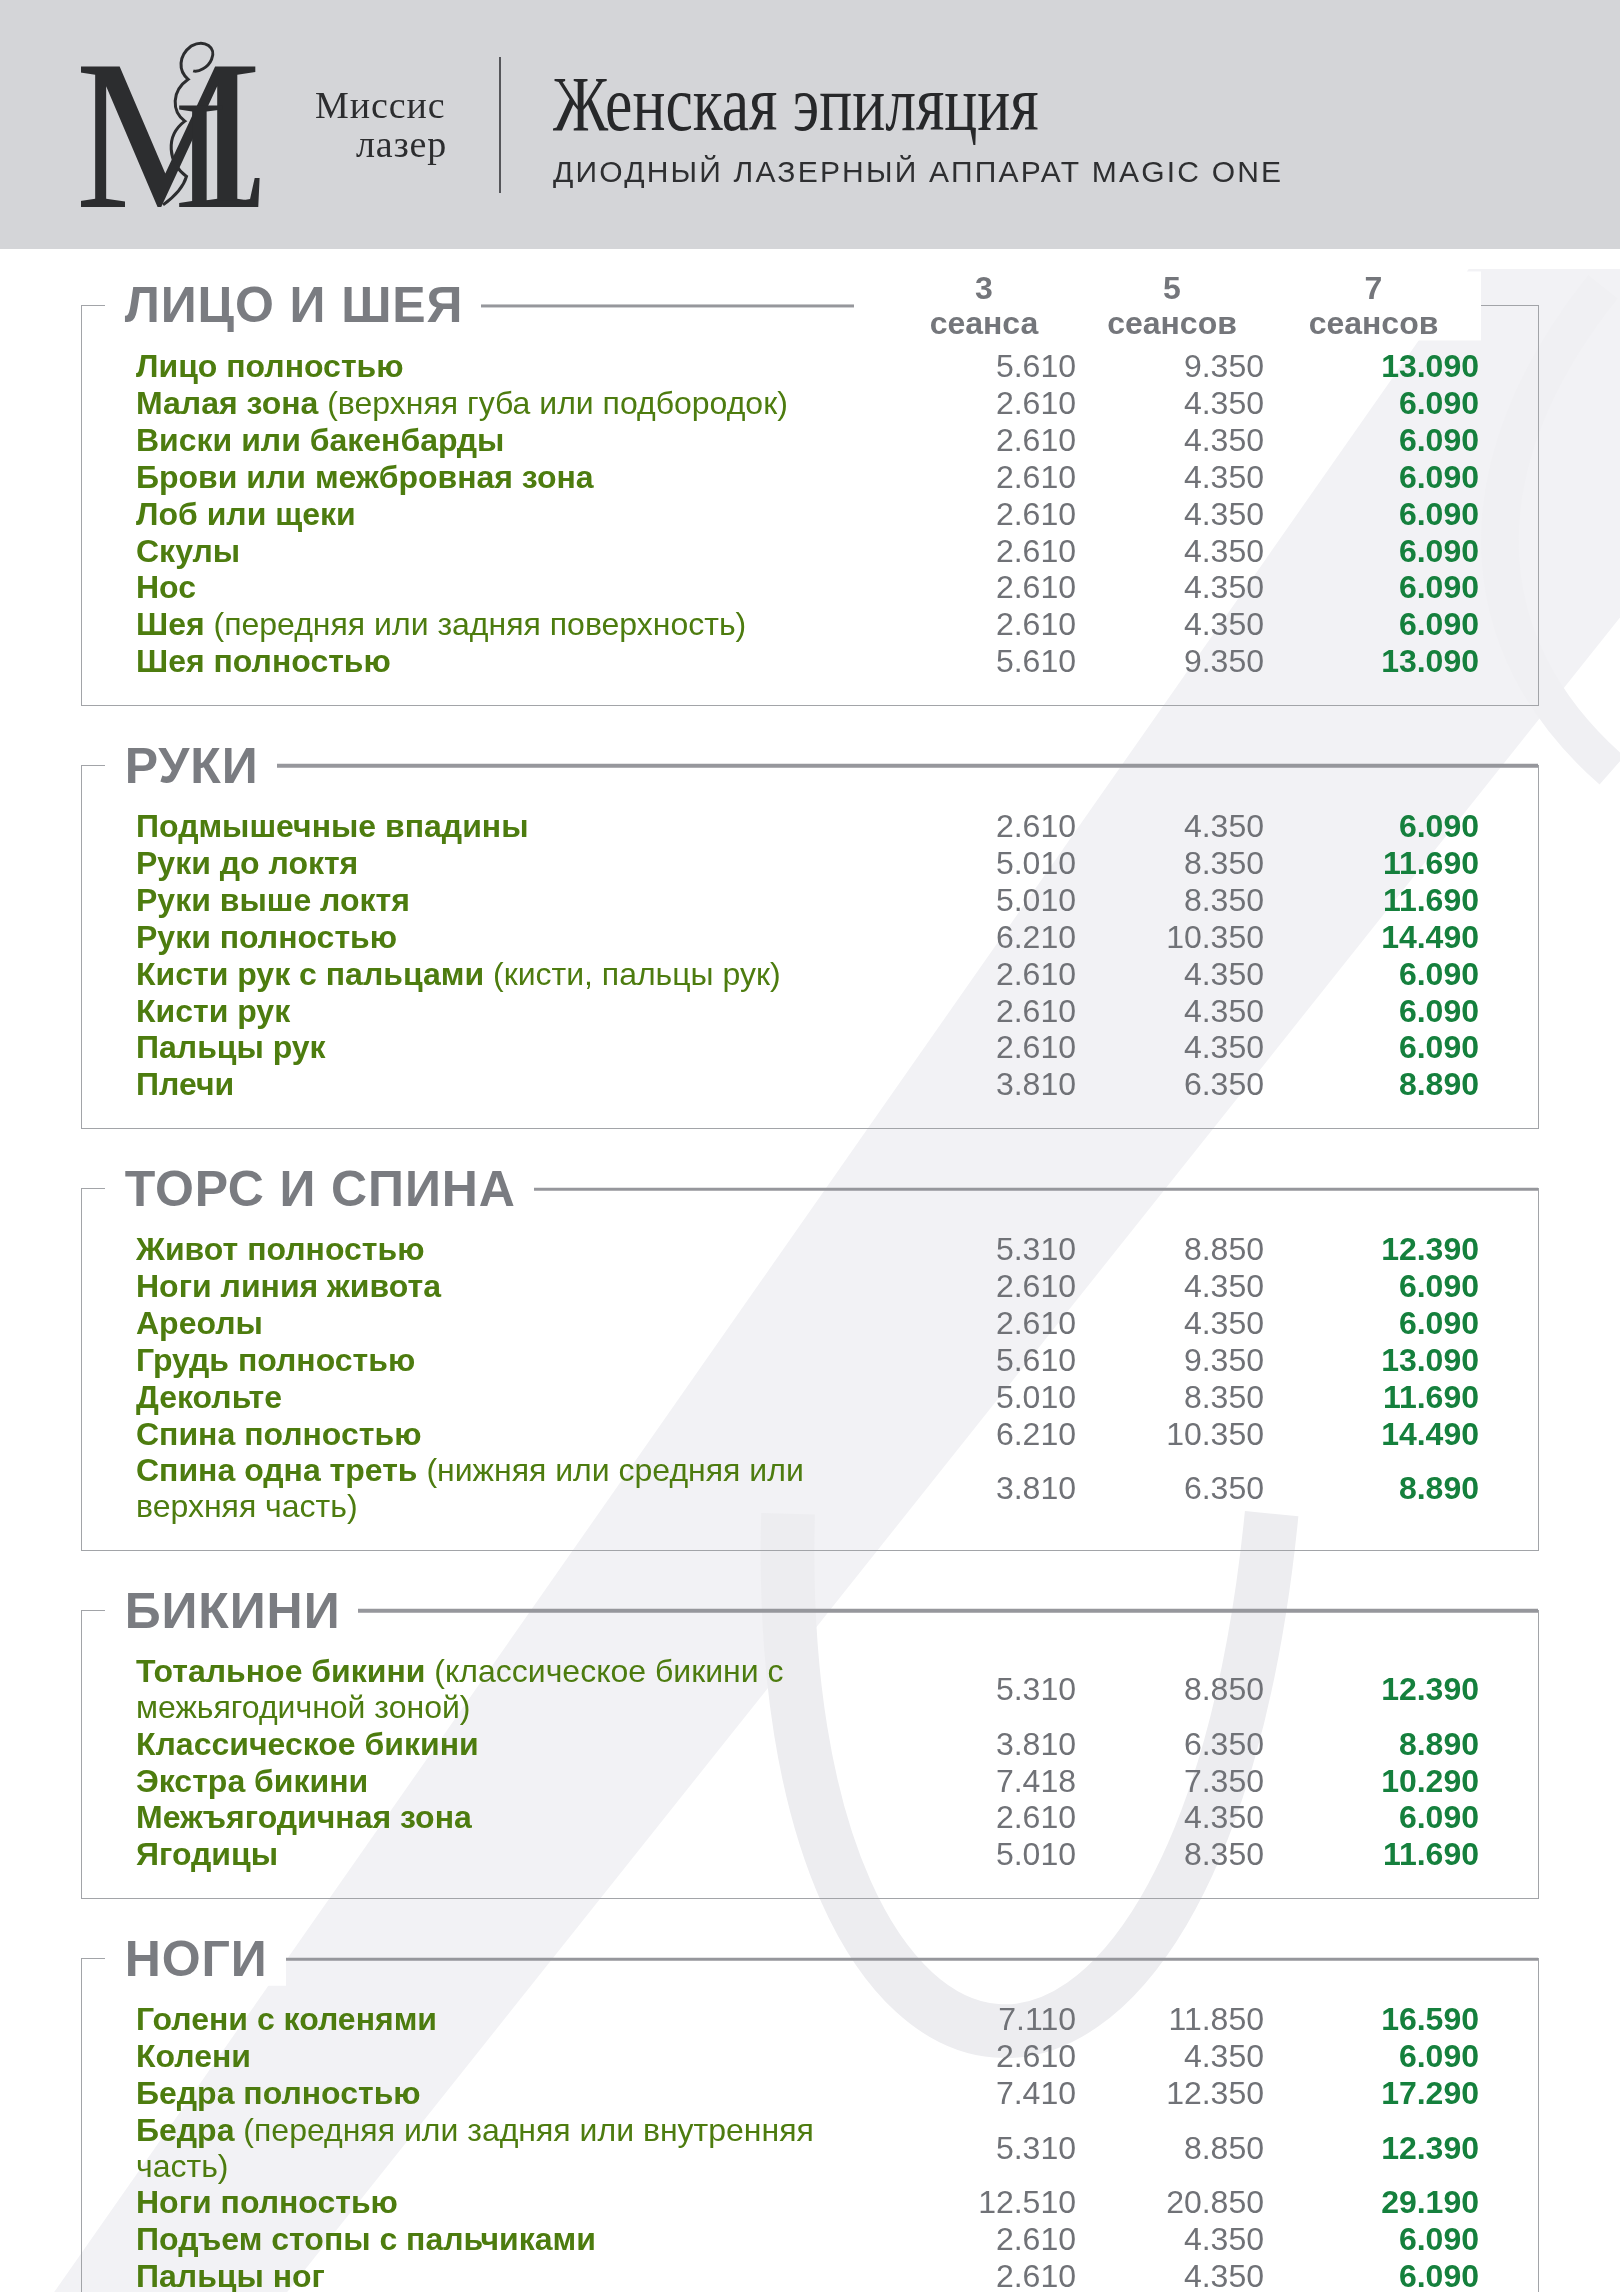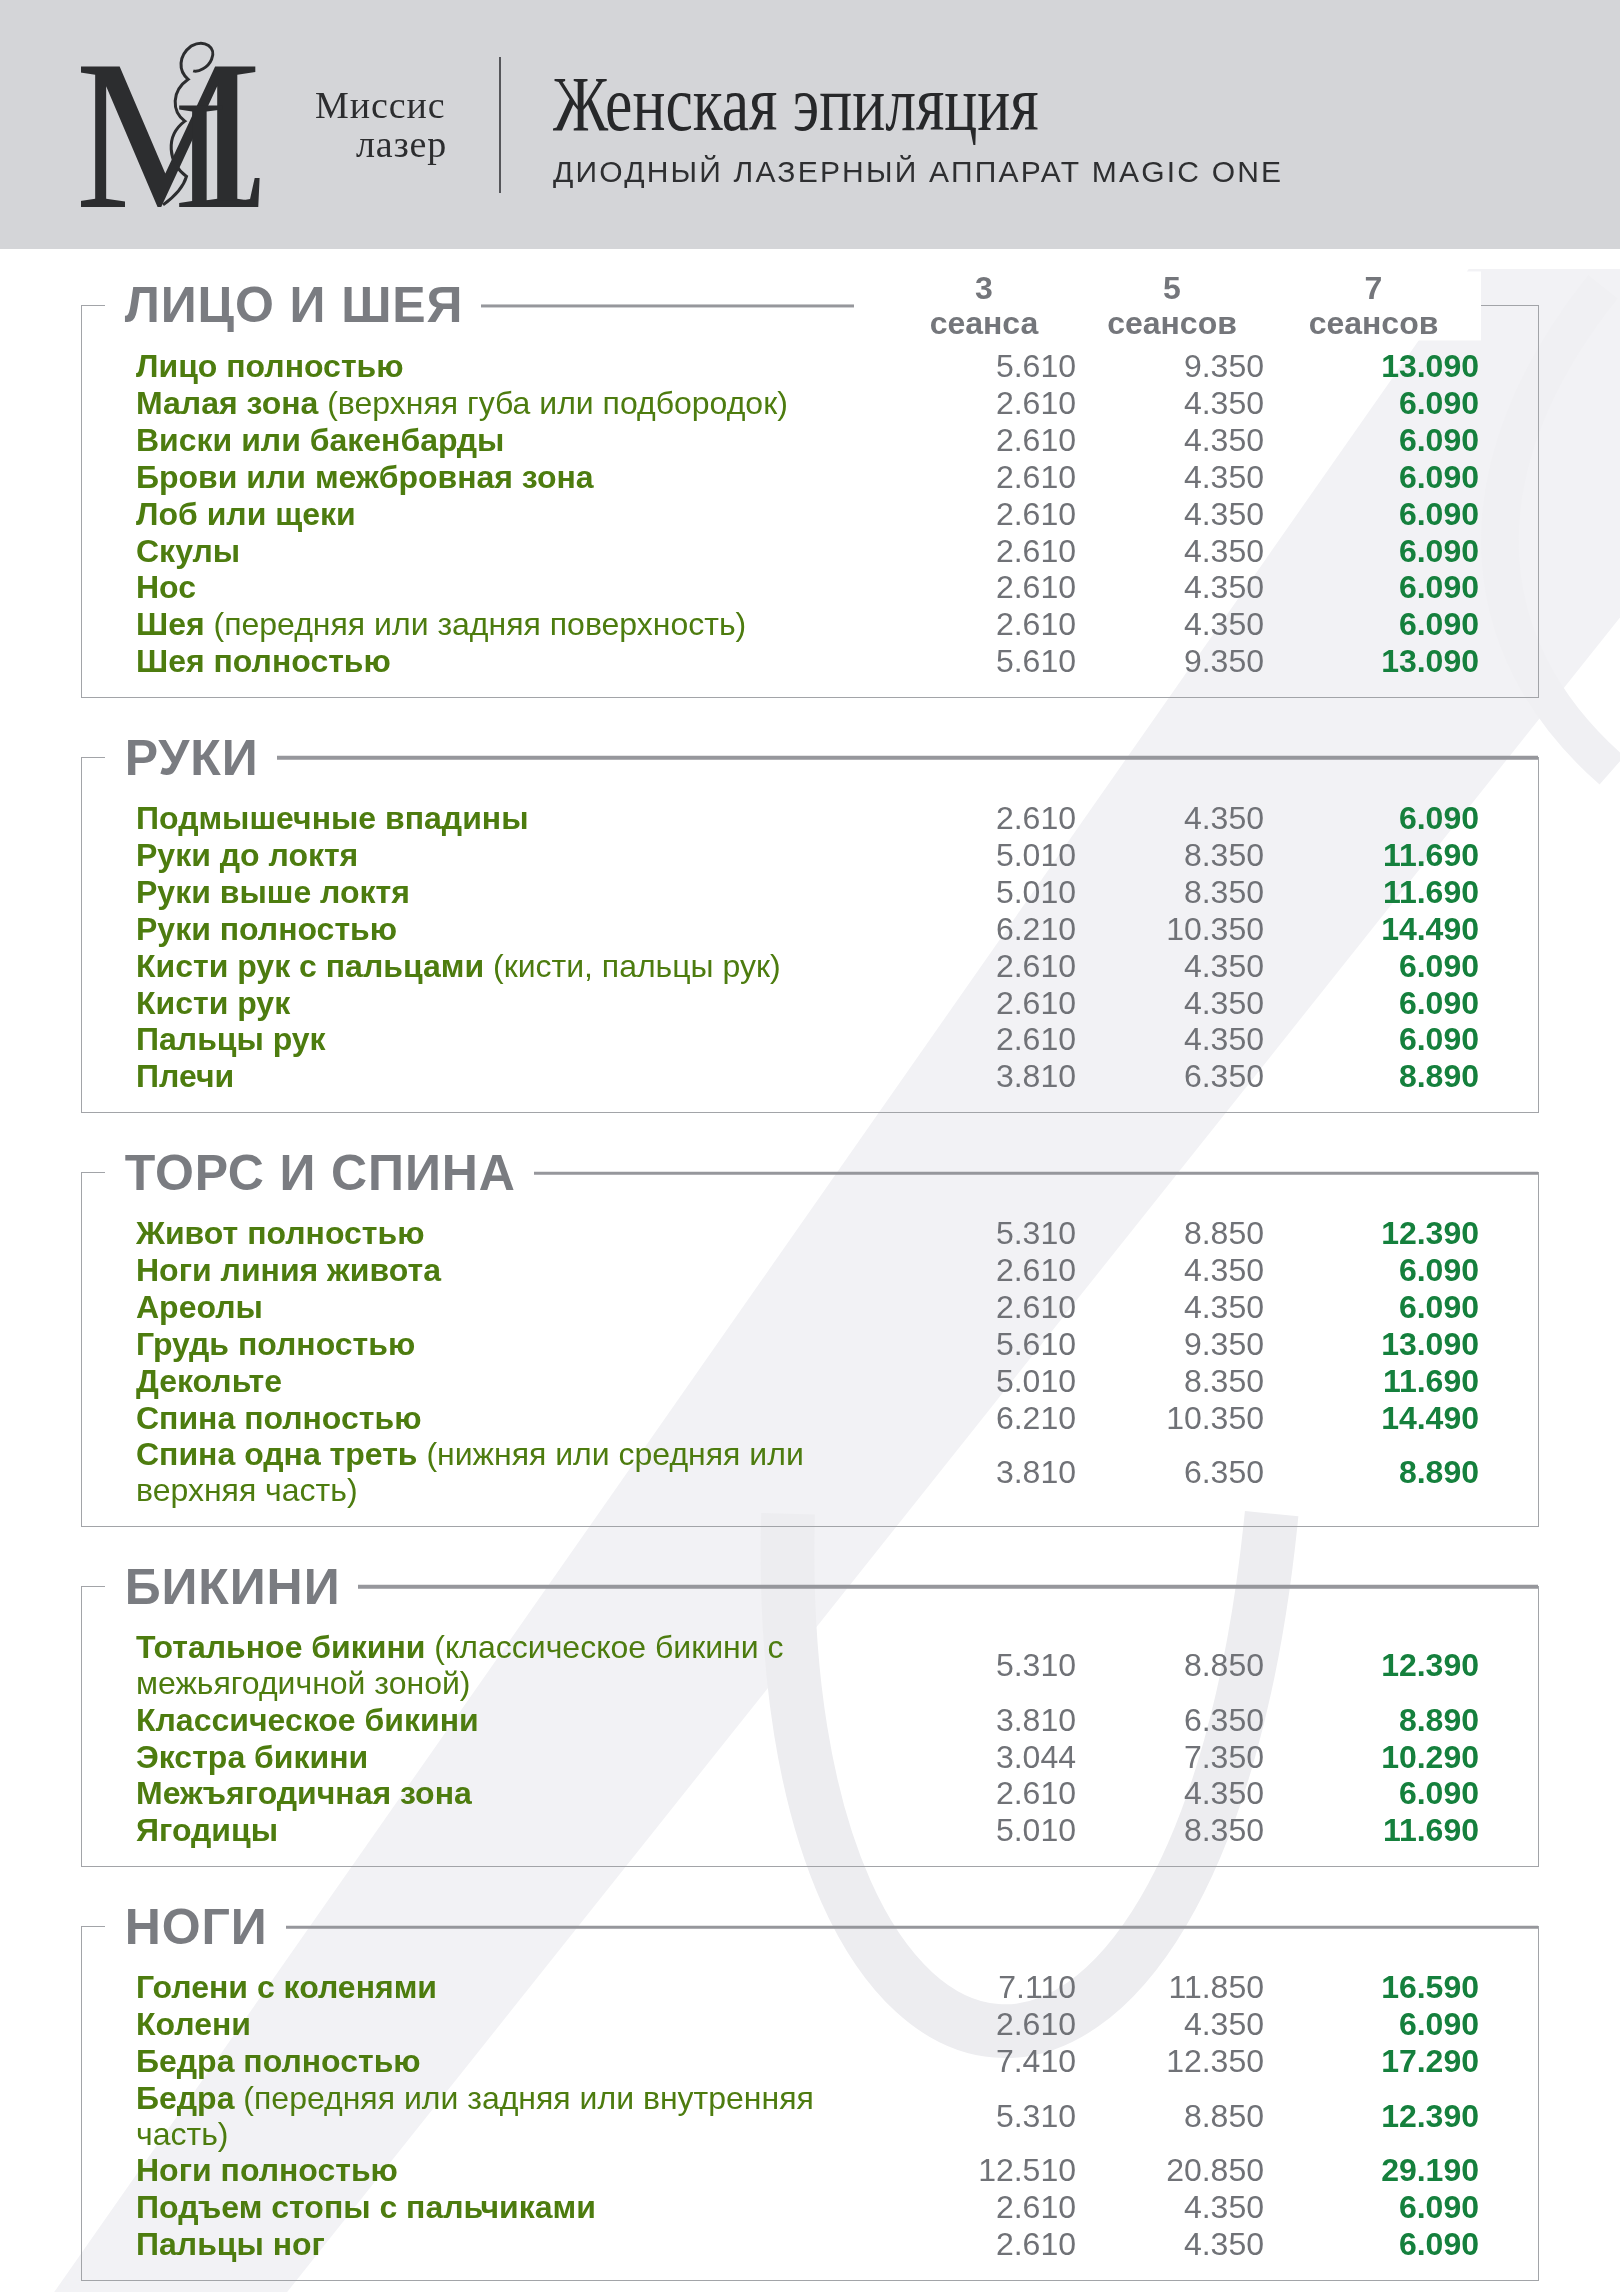--- a/index.html
+++ b/index.html
@@ -28,21 +28,21 @@
     font-size:79px; line-height:1; transform:scaleX(0.78); transform-origin:left center;
     white-space:nowrap;
   }
   .page-subtitle {
     margin-top:12.5px; font-size:30px; letter-spacing:2.2px; color:#2e2f31; white-space:nowrap;
   }
   
   .content { position:relative; z-index:1; margin:0 81px; padding-top:56px; }
   .section {
     position:relative; border:1.8px solid #a2a4a8; margin-bottom:59px;
-    padding:43px 59px 16px 54px;
+    padding:43px 59px 24px 54px;
   }
   .head {
     position:absolute; left:0; right:0; top:0; transform:translateY(-50%);
     display:flex; align-items:center;
   }
   .s-title {
     margin-left:23px; background:#ffffff; padding:0 18px 0 19.7px;
     font-size:50px; font-weight:700; color:#7a7c81; letter-spacing:0.9px;
     line-height:1.05; white-space:nowrap;
   }
@@ -288,21 +288,21 @@
           <div class="p b">12.390</div>
         </div>
         <div class="row">
           <div class="zone"><span>Классическое бикини</span></div>
           <div class="p">3.810</div>
           <div class="p">6.350</div>
           <div class="p b">8.890</div>
         </div>
         <div class="row">
           <div class="zone"><span>Экстра бикини</span></div>
-          <div class="p">3.044</div>
+          <div class="p">7.418</div>
           <div class="p">7.350</div>
           <div class="p b">10.290</div>
         </div>
         <div class="row">
           <div class="zone"><span>Межъягодичная зона</span></div>
           <div class="p">2.610</div>
           <div class="p">4.350</div>
           <div class="p b">6.090</div>
         </div>
         <div class="row">

